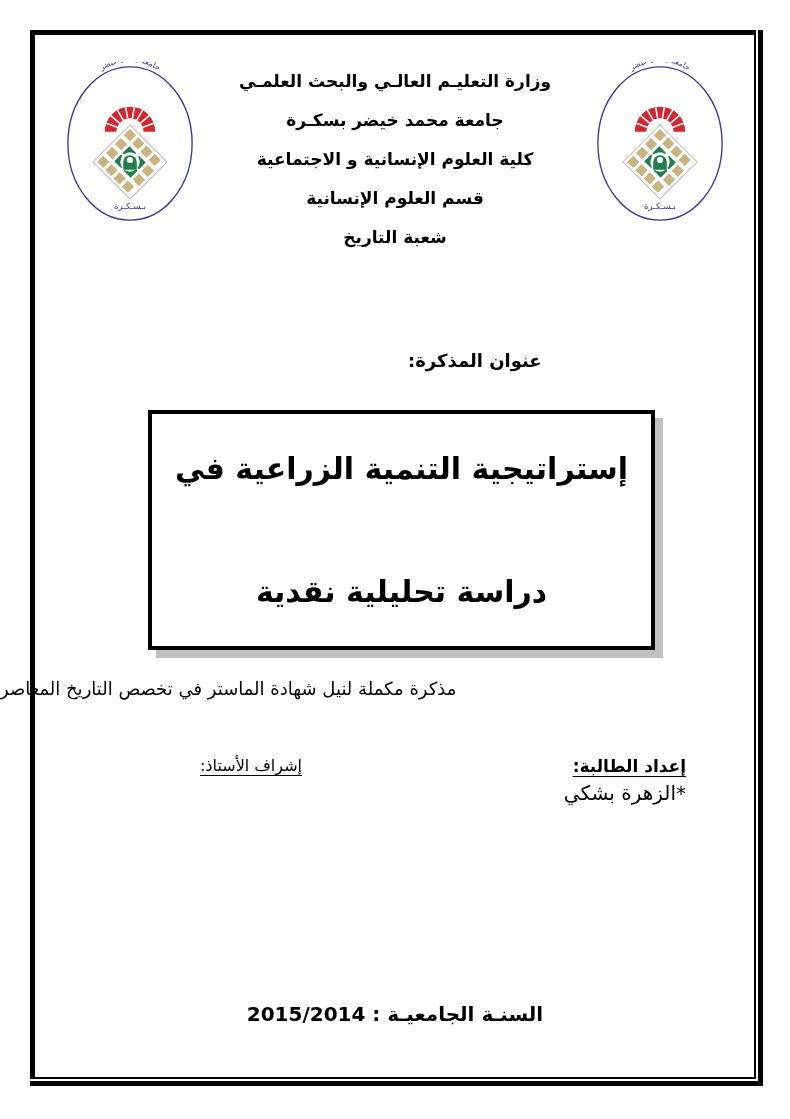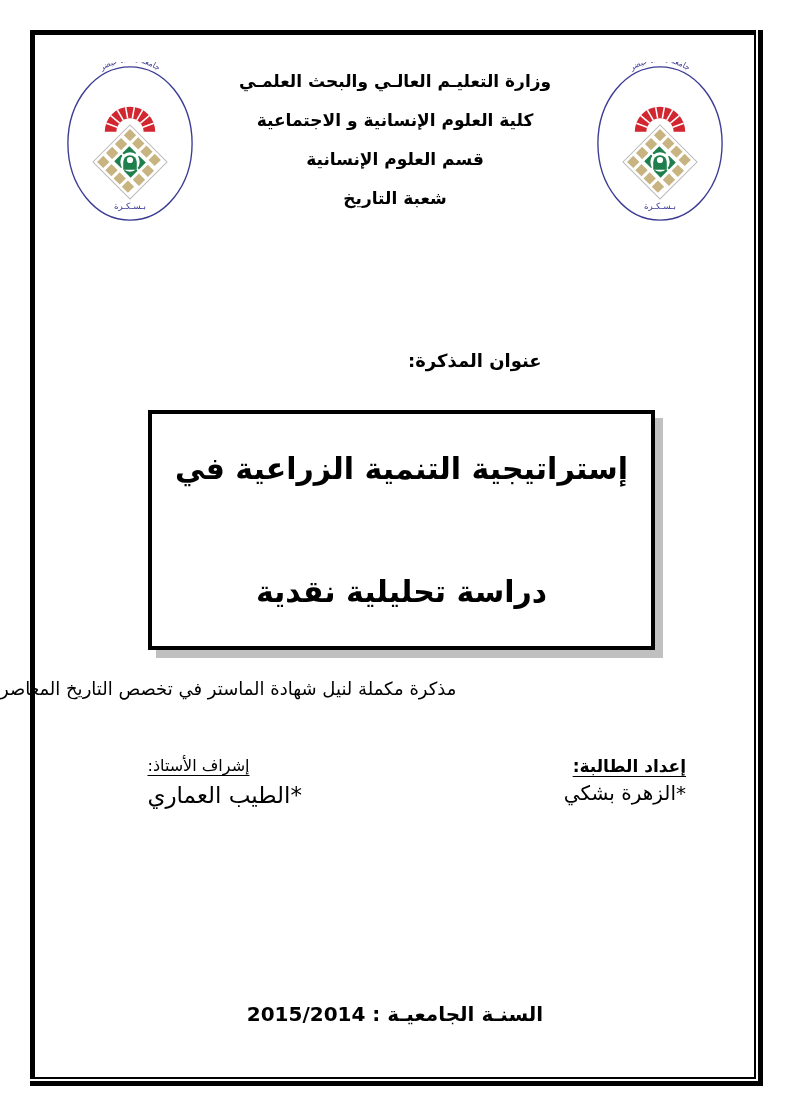--- a/index.html
+++ b/index.html
@@ -69,21 +69,21 @@
     direction: rtl; text-align: right;
   }
   .student-block .col-heading {
     font-size: 17px; font-weight: bold;
     text-decoration: underline; text-underline-offset: 4px;
   }
   .student-name { font-size: 20px; margin-top: 5px; }
 
   .supervisor-block {
     position: absolute; top: 756px; right: 488px;
-    direction: rtl; text-align: left;
+    direction: rtl; text-align: right;
   }
   .supervisor-block .col-heading {
     font-size: 16px;
     text-decoration: underline; text-underline-offset: 4px;
   }
   .supervisor-name { font-size: 23px; margin-top: 7px; }
 
   .academic-year {
     position: absolute; left: 0; right: 0; top: 1002px;
     text-align: center; direction: rtl;
@@ -193,20 +193,21 @@
       </g>
       <circle cx="70" cy="103" r="10" fill="#ffffff"></circle>
       <path d="M 63,111 v-8 a 7,7 0 1 1 14,0 v 8 z" fill="#1f7f4c"></path>
       <circle cx="70" cy="101" r="3.2" fill="#ffffff"></circle>
       <text x="70" y="152" text-anchor="middle" font-size="9" fill="#3c3c94">بـسـكـرة</text>
     </svg>
   </div>
 
   <div class="header">
     <div class="header-line">وزارة التعليـم العالـي والبحث العلمـي</div>
+    <div class="header-line">جامعة محمد خيضر بسكـرة</div>
     <div class="header-line">كلية العلوم الإنسانية و الاجتماعية</div>
     <div class="header-line">قسم العلوم الإنسانية</div>
     <div class="header-line">شعبة التاريخ</div>
   </div>
 
   <div class="memo-title-label">عنوان المذكرة:</div>
 
   <div class="title-box">
     <div class="title-line">إستراتيجية التنمية الزراعية في</div>
     <div class="title-line">دراسة تحليلية نقدية</div>
@@ -214,18 +215,17 @@
 
   <div class="degree-note">مذكرة مكملة لنيل شهادة الماستر في تخصص التاريخ المعاصر</div>
 
   <div class="student-block">
     <div class="col-heading">إعداد الطالبة:</div>
     <div class="student-name">*الزهرة بشكي</div>
   </div>
 
   <div class="supervisor-block">
     <div class="col-heading">إشراف الأستاذ:</div>
-    <div class="supervisor-name">*الطيب العماري</div>
   </div>
 
   <div class="academic-year">السنـة الجامعيـة : 2015/2014</div>
 
 </div>
 
 </body></html>

